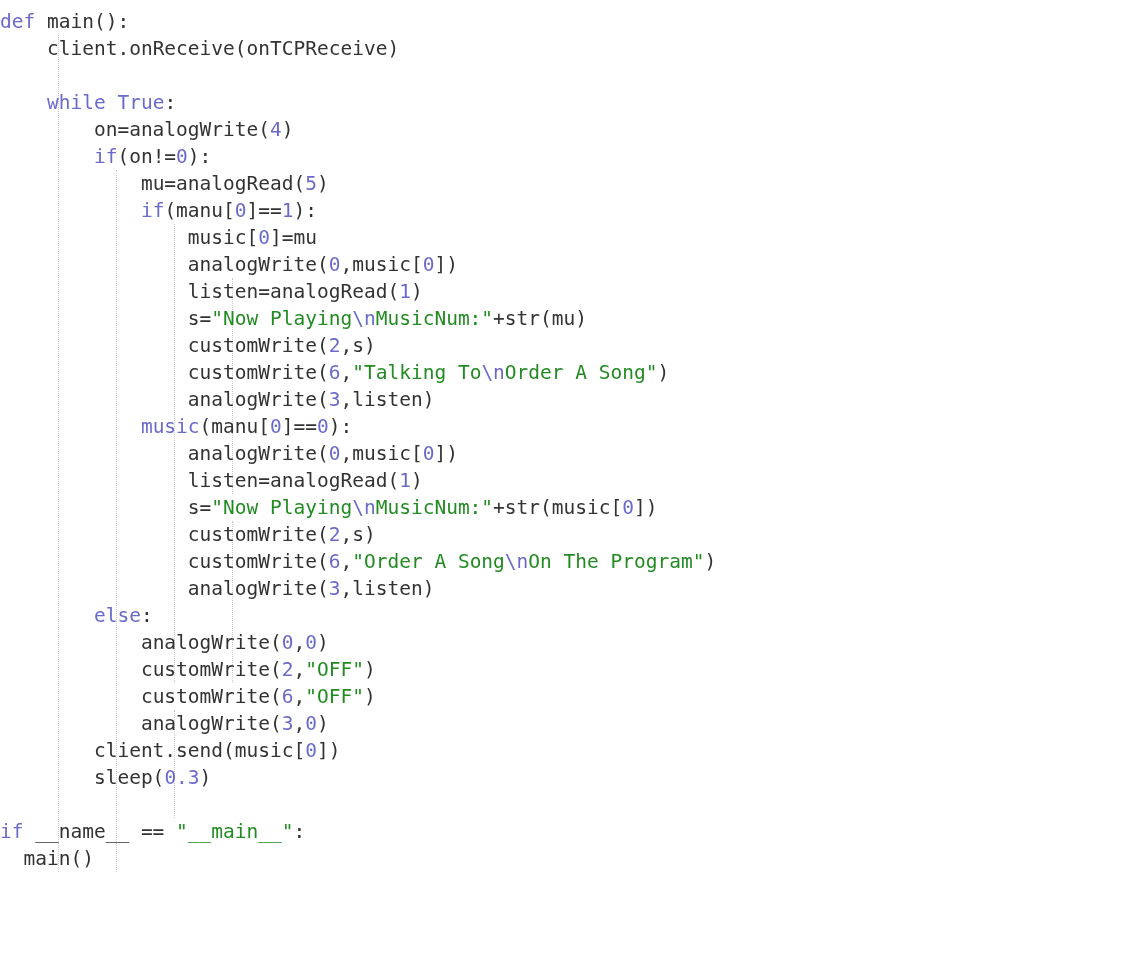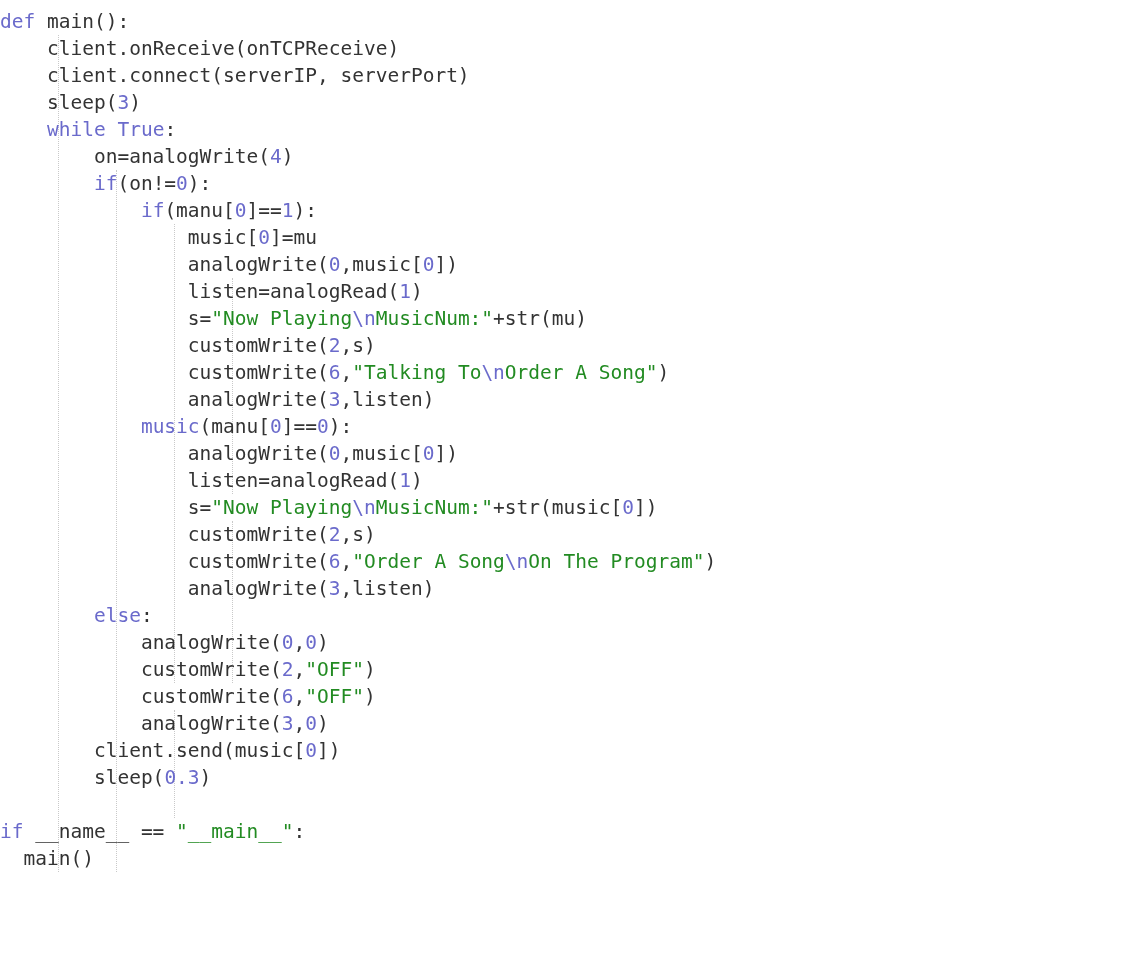--- a/index.html
+++ b/index.html
@@ -73,25 +73,25 @@
       <div class="indent-guide" style="left: 116px; top: 170px; height: 702px;"></div>
       <div class="indent-guide" style="left: 174px; top: 224px; height: 459px;"></div>
       <div class="indent-guide" style="left: 174px; top: 710px; height: 108px;"></div>
       <div class="indent-guide" style="left: 232px; top: 278px; height: 216px;"></div>
       <div class="indent-guide" style="left: 232px; top: 521px; height: 162px;"></div>
     </div>
 
   <div class="line-layer">
       <div class="code-line"><span class="tok-kw">def</span><span class="tok-plain"> main():</span></div>
       <div class="code-line"><span>    </span><span class="tok-plain">client.onReceive(onTCPReceive)</span></div>
-      <div class="code-line"><span>    </span><span class="tok-plain">client.connect(serverIP, serverPort)</span></div>
-      <div class="code-line"><span>    </span><span class="tok-plain">sleep(</span><span class="tok-num">3</span><span class="tok-plain">)</span></div>
+      <div class="code-line"><span>    </span></div>
       <div class="code-line"><span>    </span><span class="tok-kw">while</span><span class="tok-plain"> </span><span class="tok-kw">True</span><span class="tok-plain">:</span></div>
       <div class="code-line"><span>        </span><span class="tok-plain">on=analogWrite(</span><span class="tok-num">4</span><span class="tok-plain">)</span></div>
       <div class="code-line"><span>        </span><span class="tok-kw">if</span><span class="tok-plain">(on!=</span><span class="tok-num">0</span><span class="tok-plain">):</span></div>
+      <div class="code-line"><span>            </span><span class="tok-plain">mu=analogRead(</span><span class="tok-num">5</span><span class="tok-plain">)</span></div>
       <div class="code-line"><span>            </span><span class="tok-kw">if</span><span class="tok-plain">(manu[</span><span class="tok-num">0</span><span class="tok-plain">]==</span><span class="tok-num">1</span><span class="tok-plain">):</span></div>
       <div class="code-line"><span>                </span><span class="tok-plain">music[</span><span class="tok-num">0</span><span class="tok-plain">]=mu</span></div>
       <div class="code-line"><span>                </span><span class="tok-plain">analogWrite(</span><span class="tok-num">0</span><span class="tok-plain">,music[</span><span class="tok-num">0</span><span class="tok-plain">])</span></div>
       <div class="code-line"><span>                </span><span class="tok-plain">listen=analogRead(</span><span class="tok-num">1</span><span class="tok-plain">)</span></div>
       <div class="code-line"><span>                </span><span class="tok-plain">s=</span><span class="tok-str">"Now Playing</span><span class="tok-esc">\n</span><span class="tok-str">MusicNum:"</span><span class="tok-plain">+str(mu)</span></div>
       <div class="code-line"><span>                </span><span class="tok-plain">customWrite(</span><span class="tok-num">2</span><span class="tok-plain">,s)</span></div>
       <div class="code-line"><span>                </span><span class="tok-plain">customWrite(</span><span class="tok-num">6</span><span class="tok-plain">,</span><span class="tok-str">"Talking To</span><span class="tok-esc">\n</span><span class="tok-str">Order A Song"</span><span class="tok-plain">)</span></div>
       <div class="code-line"><span>                </span><span class="tok-plain">analogWrite(</span><span class="tok-num">3</span><span class="tok-plain">,listen)</span></div>
       <div class="code-line"><span>            </span><span class="tok-kw">music</span><span class="tok-plain">(manu[</span><span class="tok-num">0</span><span class="tok-plain">]==</span><span class="tok-num">0</span><span class="tok-plain">):</span></div>
       <div class="code-line"><span>                </span><span class="tok-plain">analogWrite(</span><span class="tok-num">0</span><span class="tok-plain">,music[</span><span class="tok-num">0</span><span class="tok-plain">])</span></div>

